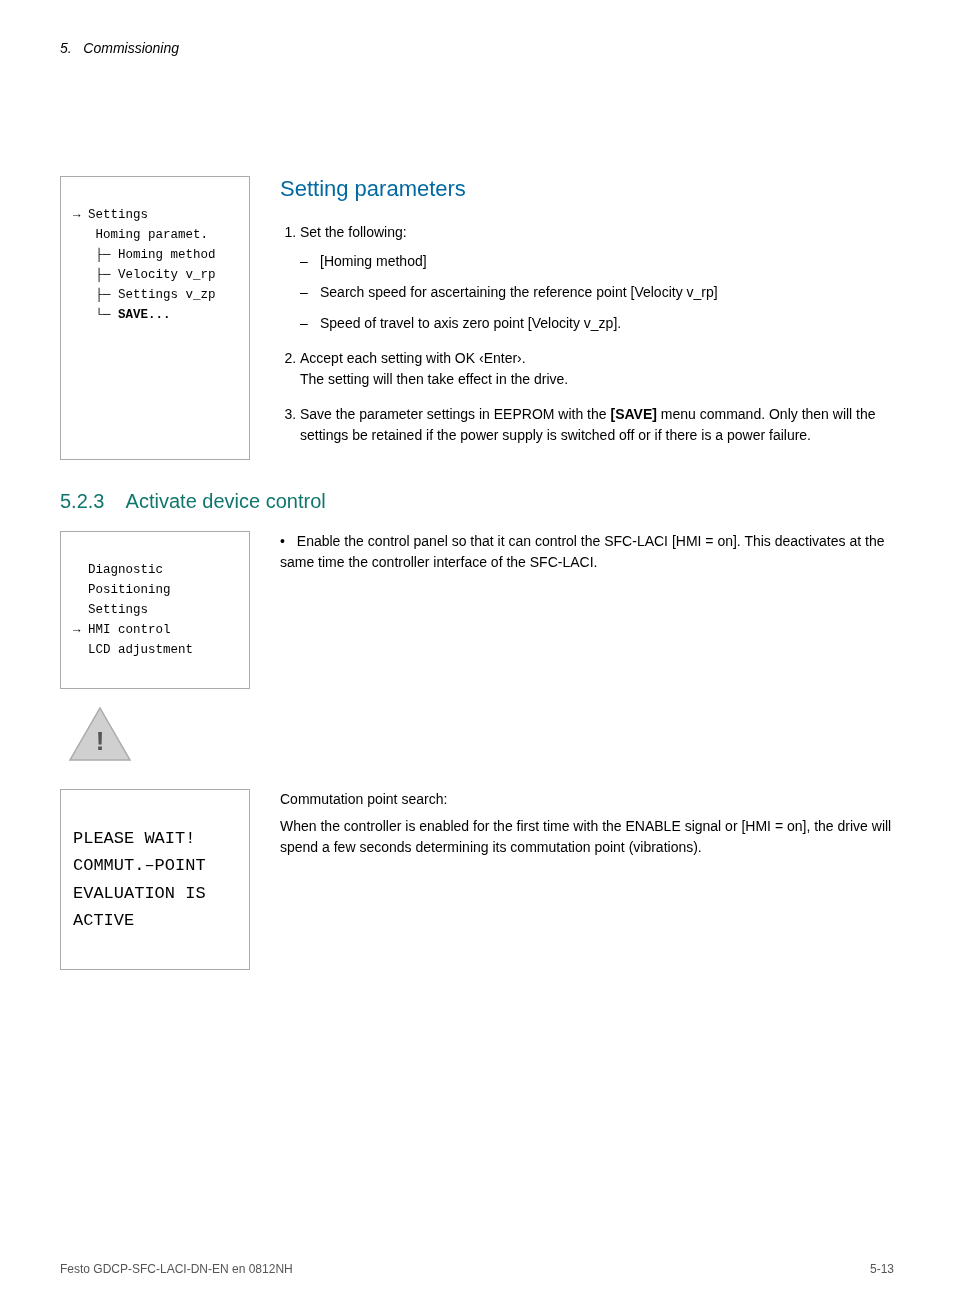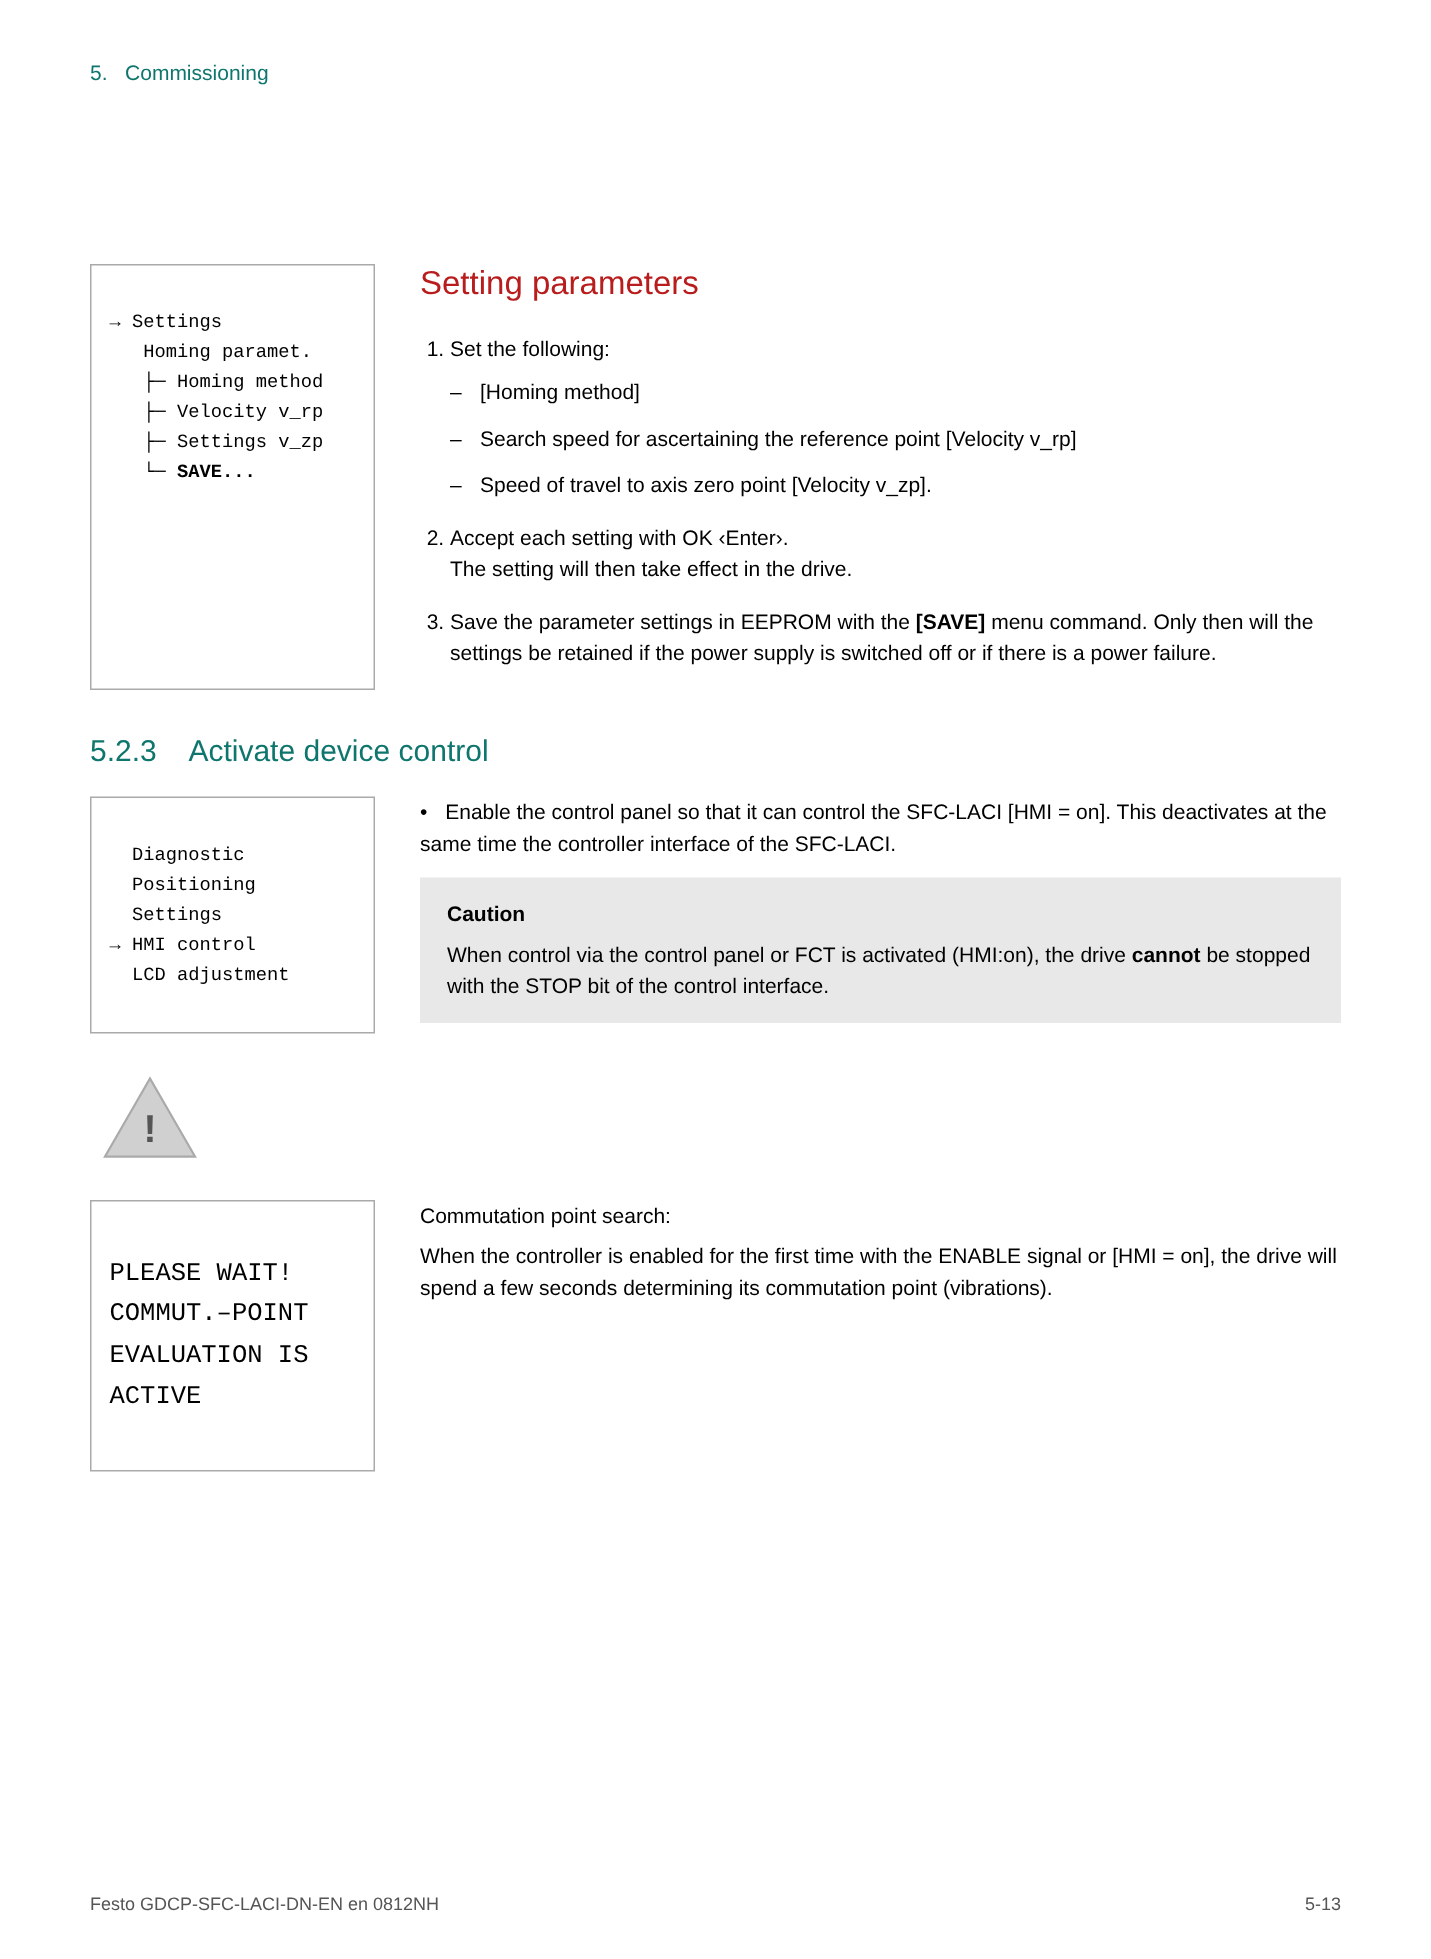--- a/index.html
+++ b/index.html
@@ -9,28 +9,29 @@
       background: #ffffff;
       color: #000000;
       width: 954px;
       min-height: 1306px;
       padding: 40px 60px 40px 60px;
     }
 
     .page-header {
       font-size: 14px;
       margin-bottom: 40px;
-      color: #0f766e;
+      color: #000000;
+      font-style: italic;
     }
 
     .section-title {
       font-size: 22px;
       font-weight: normal;
       margin-bottom: 20px;
-      color: #b91c1c;
+      color: #0369a1;
     }
 
     .subsection-title {
       font-size: 20px;
       font-weight: normal;
       margin-bottom: 18px;
       color: #0f766e;
     }
 
     .content-row {
@@ -224,26 +225,20 @@
 <span>  LCD adjustment</span>
       </div>
     </div>
 
     <div class="right-col">
       <p style="margin-bottom:10px; line-height:1.5;">
         <span style="margin-right:8px;">•</span>
         <span>Enable the control panel so that it can control the SFC-LACI [HMI = on]. This deactivates at the same time the controller interface of the SFC-LACI.</span>
       </p>
 
-      <div class="caution-box">
-        <div class="caution-title">Caution</div>
-        <p>
-          <span>When control via the control panel or FCT is activated (HMI:on), the drive </span><span class="bold-text">cannot</span><span> be stopped with the STOP bit of the control interface.</span>
-        </p>
-      </div>
     </div>
   </div>
 
   <div style="display:flex; gap:30px; margin-top: -10px; margin-bottom: 20px;">
     <div class="left-col">
       <div style="width:80px; height:70px; display:flex; align-items:center; justify-content:center;">
         <svg width="65" height="60" viewBox="0 0 65 60">
           <polygon points="32,4 62,56 2,56" fill="#d0d0d0" stroke="#aaa" stroke-width="1.5"></polygon>
           <text x="32" y="46" text-anchor="middle" font-size="26" font-weight="bold" fill="#555">!</text>
         </svg>

